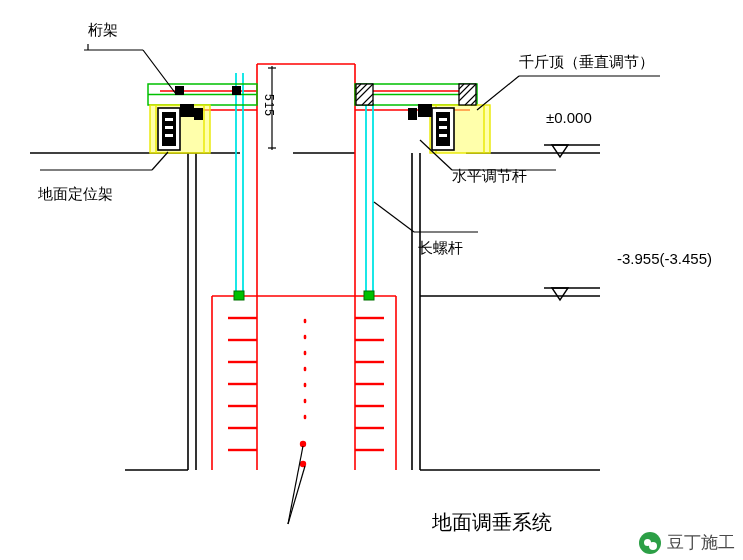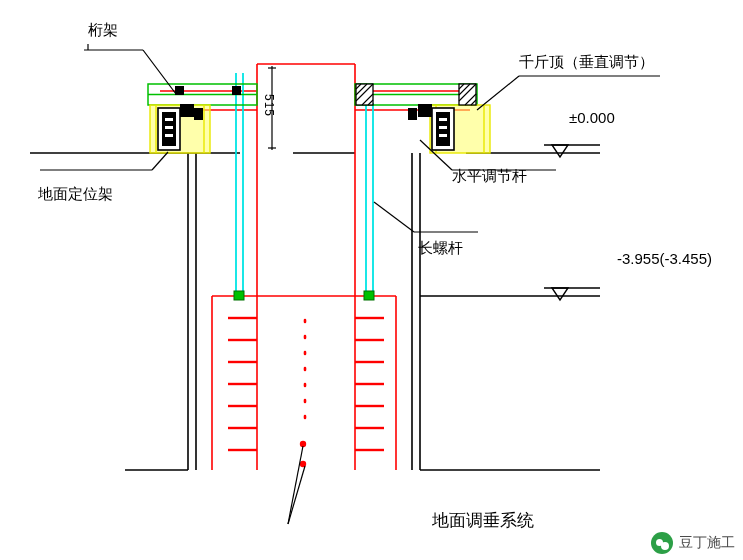--- a/index.html
+++ b/index.html
@@ -62,21 +62,21 @@
   }
   #wm .wm-circle::after {
     content: "";
     position: absolute;
     left: 10px; top: 10px;
     width: 8px; height: 8px;
     border-radius: 50%;
     background: #ffffff;
   }
   #wm .wm-text {
-    font-size: 14px;
+    font-size: 17px;
     color: #4a4a4a;
     font-family: "Liberation Sans", sans-serif;
   }
 </style>
 </head>
 <body>
 
 <svg id="canvas" viewBox="0 0 743 560" xmlns="http://www.w3.org/2000/svg">
 
   <g stroke="#000000" stroke-width="1.6" fill="none">
@@ -240,23 +240,23 @@
     <line x1="288" y1="524" x2="303" y2="446"></line>
     <line x1="288" y1="524" x2="305" y2="466"></line>
   </g>
 </svg>
 
 <div class="lbl lbl-md" style="left:88px; top:22px;text-align:right;">桁架</div>
 <div class="lbl lbl-md" style="left:519px; top:54px;text-align:right;">千斤顶（垂直调节）</div>
 <div class="lbl lbl-md" style="left:38px; top:168px;margin-top:18px;">地面定位架</div>
 <div class="lbl lbl-md" style="left:452px; top:168px;text-align:center;">水平调节杆</div>
 <div class="lbl lbl-md" style="left:418px; top:240px;">长螺杆</div>
-<div class="lbl lbl-md" style="left:569px; top:110px;">±0.000</div>
+<div class="lbl lbl-md" style="left:546px; top:110px;">±0.000</div>
 <div class="lbl lbl-md" style="left:577px; top:251px;margin-left:40px;">-3.955(-3.455)</div>
 
 <div class="lbl-vert" style="left:262px; top:94px;">515</div>
 
-<div class="lbl lbl-lg" style="left:432px; top:512px; font-size:17px;">地面调垂系统</div>
+<div class="lbl lbl-lg" style="left:432px; top:512px; font-size:20px;">地面调垂系统</div>
 
 <div id="wm">
   <span class="wm-circle"></span>
   <span class="wm-text">豆丁施工</span>
 </div>
 
 </body></html>

